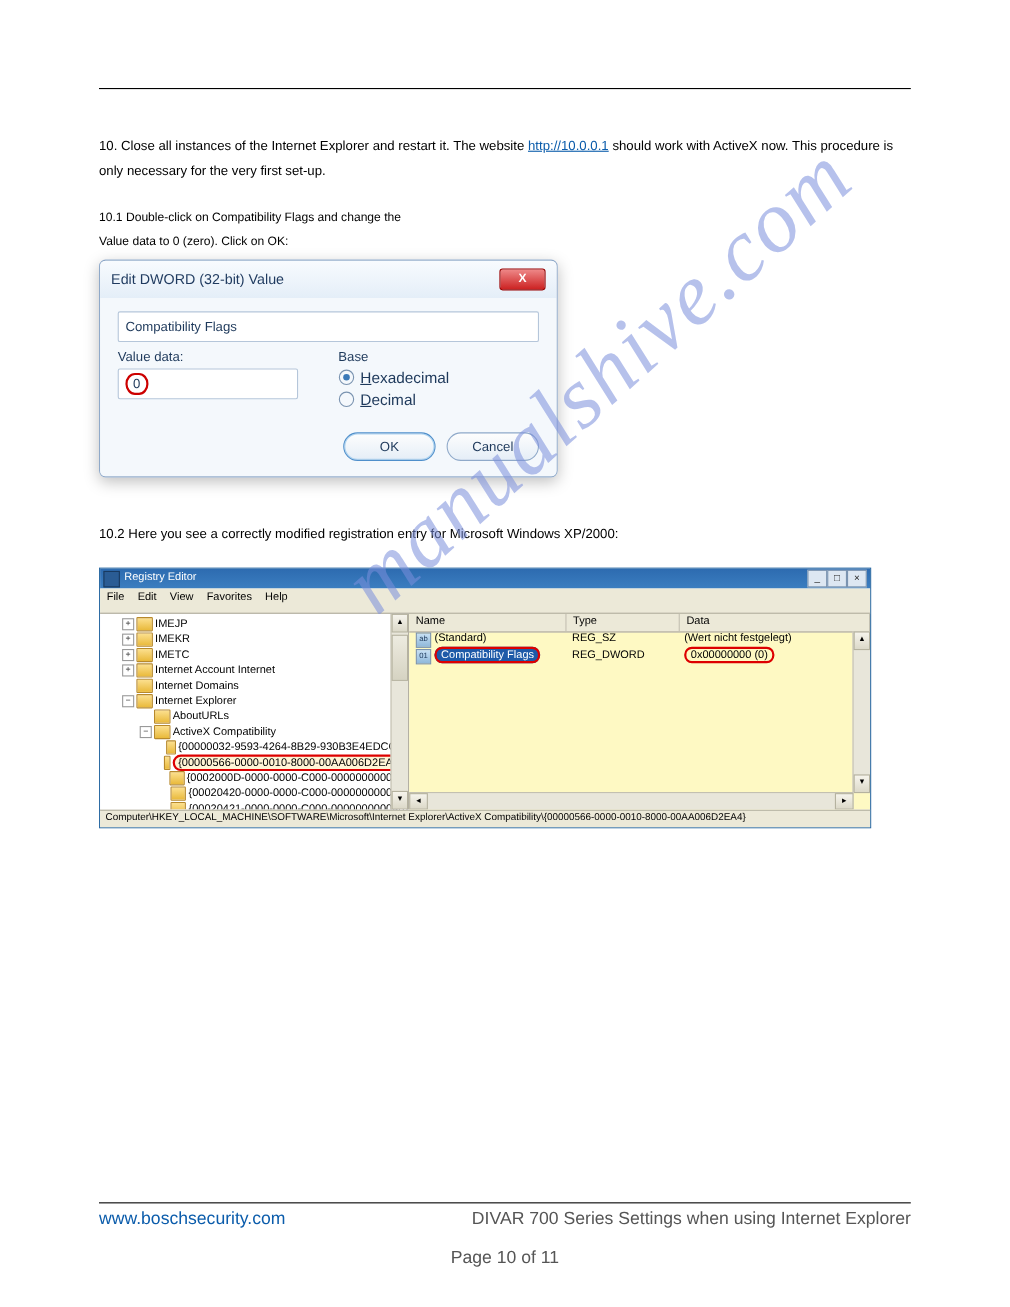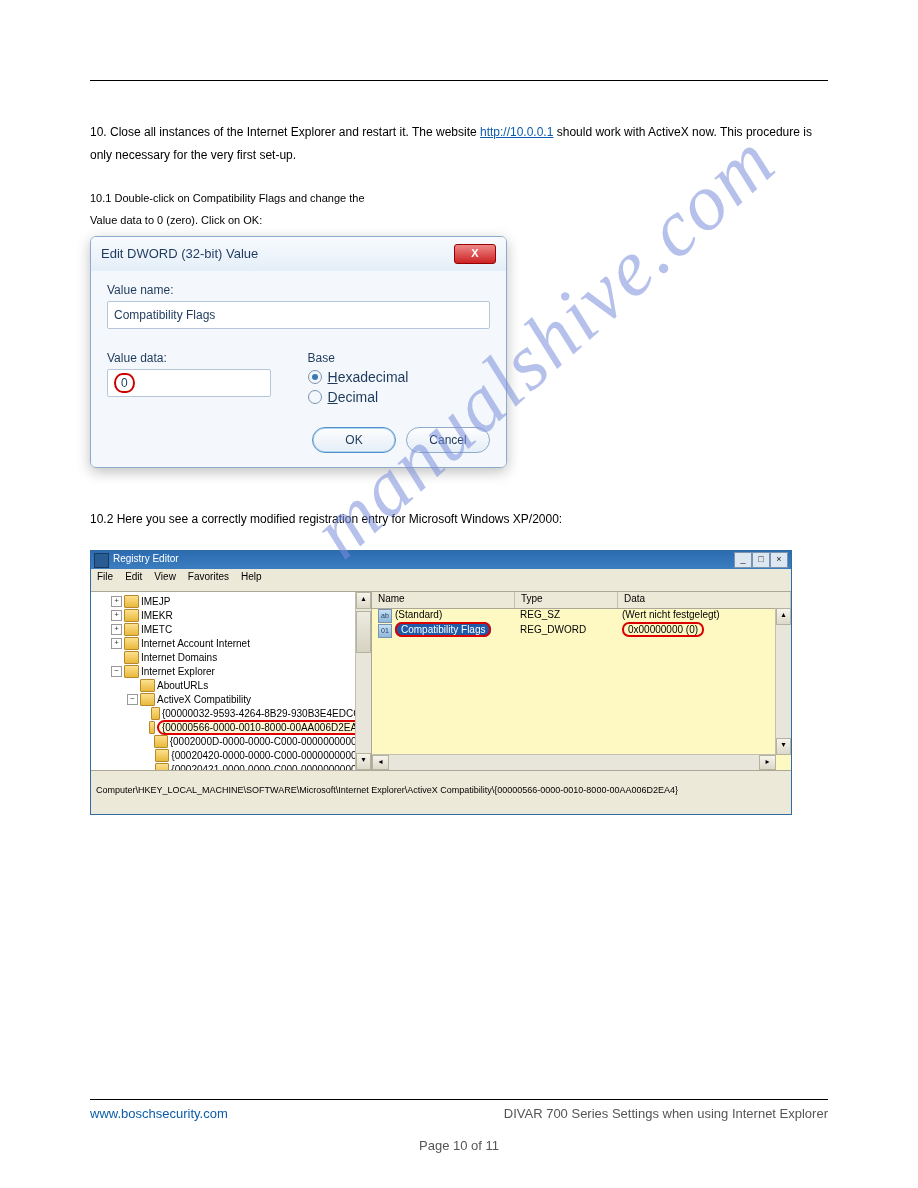--- a/index.html
+++ b/index.html
@@ -14,21 +14,21 @@
 .wm{position:absolute;left:250px;top:300px;font-family:Georgia,serif;font-size:80px;font-style:italic;color:#7B8FDC;opacity:.55;transform:rotate(-42deg);transform-origin:center;pointer-events:none;letter-spacing:2px}
 
 
 .dlg-wrap{margin-left:0;margin-bottom:40px}
 .dlg{width:415px;border:1px solid #8FA9C9;border-radius:6px;background:linear-gradient(#FAFCFE,#E9F1F9);box-shadow:0 4px 14px rgba(0,0,0,.25);overflow:hidden;font-family:"Segoe UI",Tahoma,sans-serif}
 .dlg-title{background:linear-gradient(#F8FBFE,#E4EEF8);padding:7px 10px;font-size:13px;color:#1F3A5F;display:flex;justify-content:space-between;align-items:center}
 .dlg-x{width:40px;height:18px;background:linear-gradient(#E88,#C22);border:1px solid #900;border-radius:3px;color:#fff;font-size:11px;font-weight:bold;text-align:center;line-height:16px}
 .dlg-body{background:#F4F8FC;padding:12px 16px 14px 16px;font-size:12px;color:#1E395B}
 .dlg-row{margin-bottom:6px}
 .dlg-input{height:22px;background:#fff;border:1px solid #B5C6DA;border-radius:2px;padding:2px 6px;font-size:12px;display:flex;align-items:center}
-.dlg-cols{display:flex;gap:18px;margin-top:22px}
+.dlg-cols{display:flex;gap:18px;margin-top:6px}
 .dlg-label{margin-bottom:4px}
 .circle{display:inline-block;border:2px solid #C00;border-radius:50%/60%;padding:0 5px;line-height:16px}
 .radio-row{display:flex;align-items:center;gap:6px;margin:4px 0;font-size:14px}
 .radio{width:12px;height:12px;border:1px solid #7A93B0;border-radius:50%;display:inline-flex;align-items:center;justify-content:center}
 .radio.sel::after{content:"";width:6px;height:6px;border-radius:50%;background:#3A79B8}
 .dlg-btns{display:flex;justify-content:flex-end;gap:10px;margin-top:18px}
 .dlg-btn{width:82px;height:24px;background:linear-gradient(#FDFDFD,#E5EEF7);border:1px solid #8FA9C9;border-radius:13px;font-size:12px;display:flex;align-items:center;justify-content:center}
 .dlg-btn.primary{border:1px solid #4F8FCB;box-shadow:0 0 0 1px #AFD4F0 inset}
 .text-after{font-size:12px;line-height:1.9;margin-bottom:20px}
 
@@ -57,26 +57,26 @@
 .val-head{display:flex;background:#ECE9D8;border-bottom:1px solid #ACA899;height:16px;font-size:10px}
 .val-head div{border-right:1px solid #C3C0B1;padding:1px 6px}
 .c1{width:130px}.c2{width:90px}.c3{flex:1}
 .val-row{display:flex;height:15px;font-size:10px}
 .val-row div{padding:0 6px;white-space:nowrap}
 .vi{width:12px;height:12px;border:1px solid #7A93B0;background:linear-gradient(#C7E0F4,#8FB8DA);margin-right:3px;display:inline-block;font-size:7px;line-height:11px;text-align:center;color:#1E395B}
 .sel-val{background:#1E5AA8;color:#fff;border-radius:1px;padding:0 3px}
 .red-box{border:2px solid #D00;border-radius:7px;padding:0 4px}
 .scroll-h{height:15px;background:#E8E6DA;border-top:1px solid #C3C0B1;display:flex}
 .scroll-h .scroll-btn{width:15px;height:13px}
-.reg-status{background:#ECE9D8;border-top:1px solid #ACA899;height:15px;font-size:9px;padding:14px 5px;white-space:nowrap;overflow:hidden}
+.reg-status{background:#ECE9D8;border-top:1px solid #ACA899;height:15px;font-size:9px;padding:0 5px;white-space:nowrap;overflow:hidden}
 
 
 .footer{position:absolute;left:0;right:0;bottom:35px;padding:0 90px}
 .footer hr{border:none;border-top:1px solid #000;margin-bottom:6px}
-.footer-row{display:flex;justify-content:space-between;font-size:13px;color:#555}
+.footer-row{display:flex;justify-content:space-between;font-size:16px;color:#555}
 </style>
 </head>
 <body>
 
 <div class="wm">manualshive.com</div>
 
 <div class="page">
   <hr class="rule">
 
   <div class="text-block">
@@ -89,21 +89,20 @@
   <div class="sub">10.1 Double-click on Compatibility Flags and change the</div>
   <div class="sub">Value data to 0 (zero). Click on OK:</div>
 
   <div class="dlg-wrap">
     <div class="dlg">
       <div class="dlg-title">
         <span>Edit DWORD (32-bit) Value</span>
         <div class="dlg-x">X</div>
       </div>
       <div class="dlg-body">
-        <div class="dlg-row dlg-label">Value name:</div>
         <div class="dlg-input">
           <span>Compatibility Flags</span>
         </div>
         <div class="dlg-cols">
           <div style="flex:1">
             <div class="dlg-label">Value data:</div>
             <div class="dlg-input" style="width:150px">
               <span class="circle">0</span>
             </div>
           </div>

